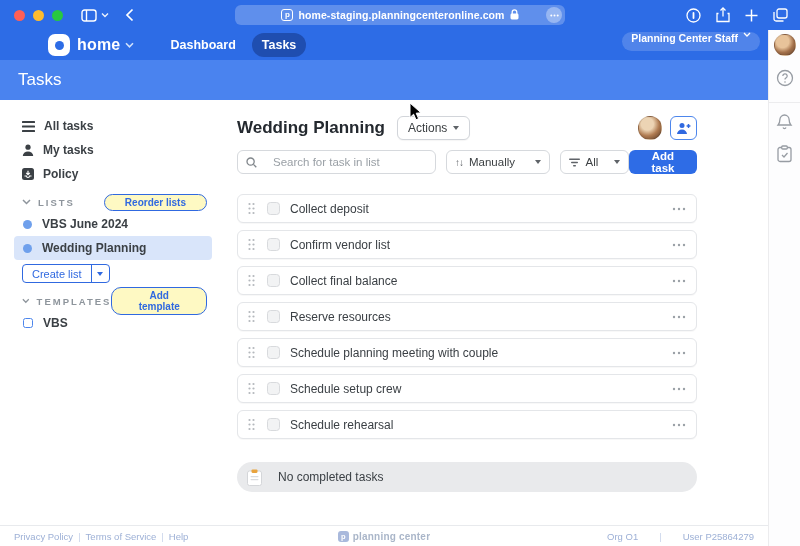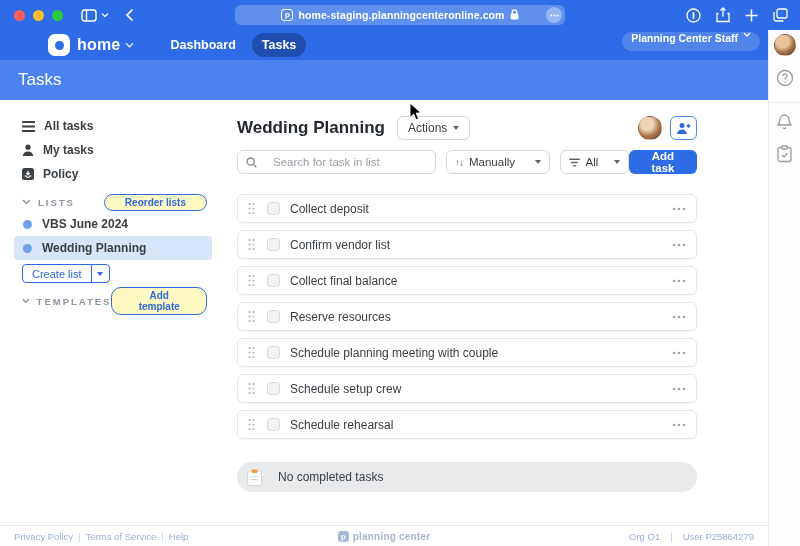--- a/index.html
+++ b/index.html
@@ -82,21 +82,21 @@
   .completed-bar { margin-top:23px; height:30px; background:#e9eaec; border-radius:15px; display:flex; align-items:center; padding:0 10px; }
   .completed-text { font-size:12px; color:#3b4045; margin-left:16px; }
 
   
   .footer { position:absolute; bottom:0; left:0; width:768px; height:21px; border-top:1px solid #e8eaed; background:#fff; display:flex; align-items:center; font-size:9.5px; color:#9db0d6; padding:0 14px; }
   .foot-links { display:flex; align-items:center; gap:5px; }
   .foot-sep { color:#c9d4ea; }
   .foot-center { position:absolute; left:0; right:0; display:flex; align-items:center; justify-content:center; gap:4px; pointer-events:none; }
   .pc-chip { width:11px; height:11px; border-radius:3px; background:#a9b9dc; color:#fff; font-size:7.5px; font-weight:700; display:flex; align-items:center; justify-content:center; }
   .pc-word { color:#aab6c9; font-size:10px; font-weight:600; letter-spacing:.2px; }
-  .foot-right { margin-left:auto; display:flex; gap:10px; align-items:center; }
+  .foot-right { margin-left:auto; display:flex; gap:21px; align-items:center; }
 
   .cursor { position:absolute; left:409px; top:102px; z-index:50; }
 </style>
 </head>
 <body>
 
 <div class="screen">
 
   <div class="chrome">
     <div class="lights">
@@ -273,20 +273,24 @@
       </div>
 
       <div class="sec-head" style="margin-top:8px">
         <svg width="9" height="6" viewBox="0 0 9 6" fill="none" stroke="#8e959c" stroke-width="1.5">
             <path d="M1 1 L4.5 4.5 L8 1"></path>
           </svg>
         <span class="sec-label">TEMPLATES</span>
         <button class="pill-btn">Add template</button>
       </div>
 
+      <div class="list-row">
+        <span class="sq"></span>
+        <span>VBS</span>
+      </div>
     </div>
 
     <div class="main">
       <div class="title-row">
         <span class="page-title">Wedding Planning</span>
         <button class="actions-btn">
           <span>Actions</span>
           <span class="tri"></span>
         </button>
         <div class="title-right">

